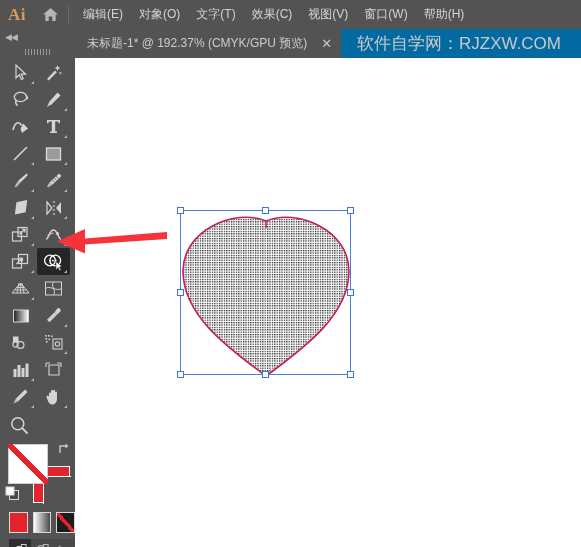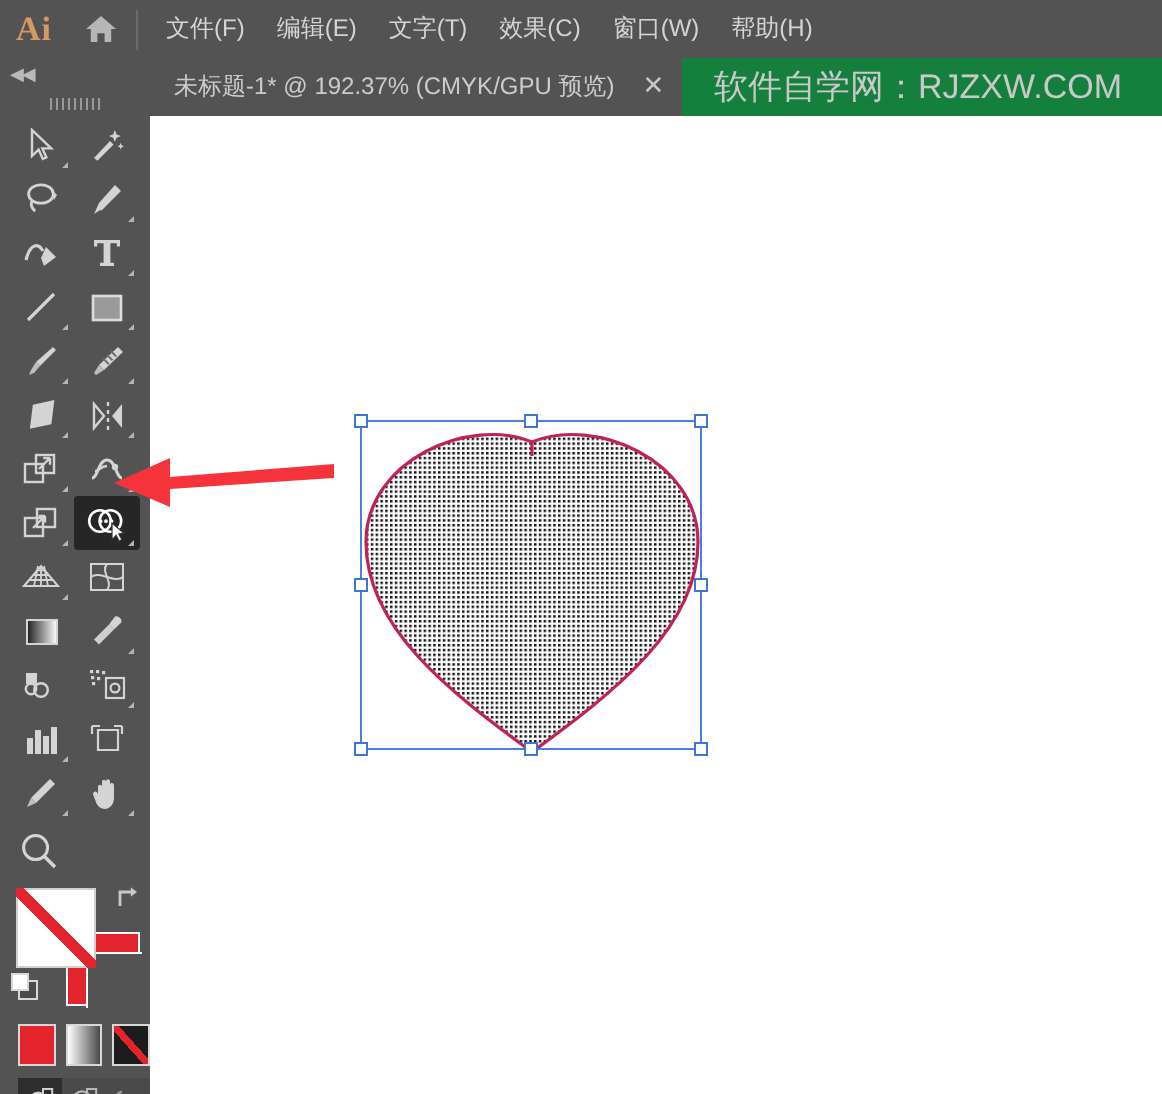--- a/index.html
+++ b/index.html
@@ -27,21 +27,21 @@
   .menu-divider { width: 1px; height: 20px; background: #6a6a6a; margin: 0 6px 0 2px; }
   .menu-items { display: flex; align-items: center; }
   .menu-item {
     color: #d4d4d4; font-size: 12px; padding: 3px 8px;
     white-space: nowrap; cursor: default;
   }
 
   
   .tabbar {
     position: absolute; left: 0; top: 29px; width: 581px; height: 29px;
-    background: #15803d;
+    background: #0369a1;
   }
   .tab-left-pad { position: absolute; left: 0; top: 0; width: 75px; height: 29px; background: #535353; }
   .doc-tab {
     position: absolute; left: 75px; top: 0; height: 29px;
     background: #535353;
     display: flex; align-items: center;
     padding: 0 9px 0 12px;
   }
   .doc-tab .tab-title { color: #cccccc; font-size: 12px; white-space: nowrap; }
   .doc-tab .tab-close {
@@ -156,24 +156,25 @@
 
   <div class="menubar">
     <div class="ai-logo">Ai</div>
     <div class="home-icon">
       <svg width="17" height="15" viewBox="0 0 17 15">
         <path d="M8.5 1 L16 7.5 L13.6 7.5 L13.6 14 L10.3 14 L10.3 9.6 L6.7 9.6 L6.7 14 L3.4 14 L3.4 7.5 L1 7.5 Z" fill="#b6b6b6"></path>
       </svg>
     </div>
     <div class="menu-divider"></div>
     <div class="menu-items">
-      <div class="menu-item">文件(F)</div>
       <div class="menu-item">编辑(E)</div>
+      <div class="menu-item">对象(O)</div>
       <div class="menu-item">文字(T)</div>
       <div class="menu-item">效果(C)</div>
+      <div class="menu-item">视图(V)</div>
       <div class="menu-item">窗口(W)</div>
       <div class="menu-item">帮助(H)</div>
     </div>
   </div>
 
   <div class="tabbar">
     <div class="tab-left-pad"></div>
     <div class="doc-tab">
       <span class="tab-title">未标题-1* @ 192.37% (CMYK/GPU 预览)</span>
       <span class="tab-close">✕</span>

